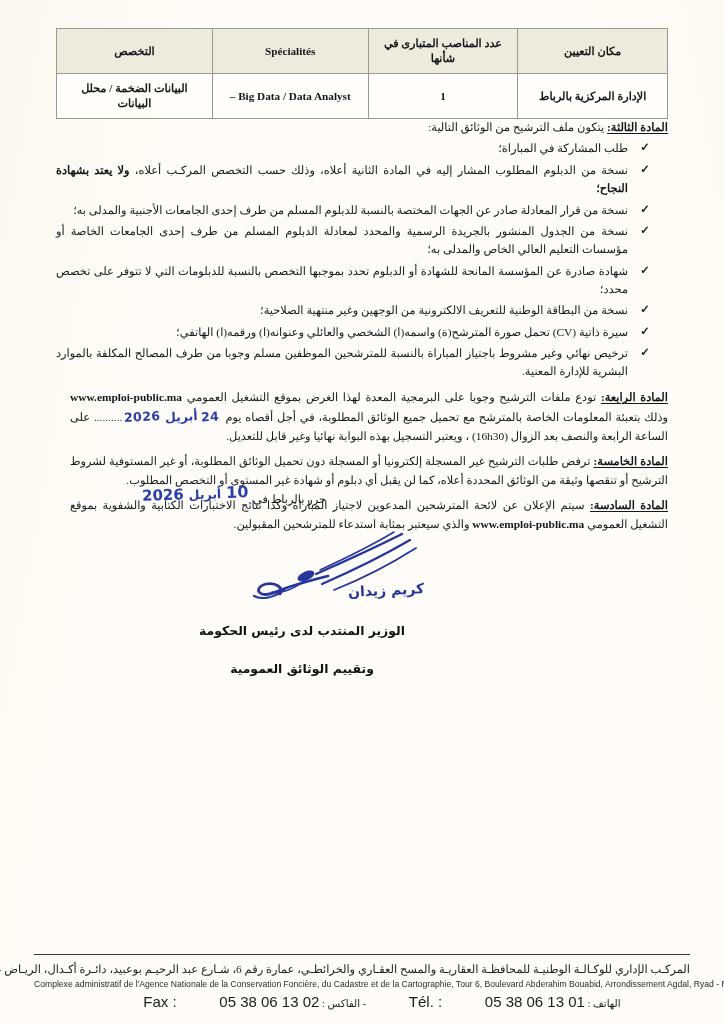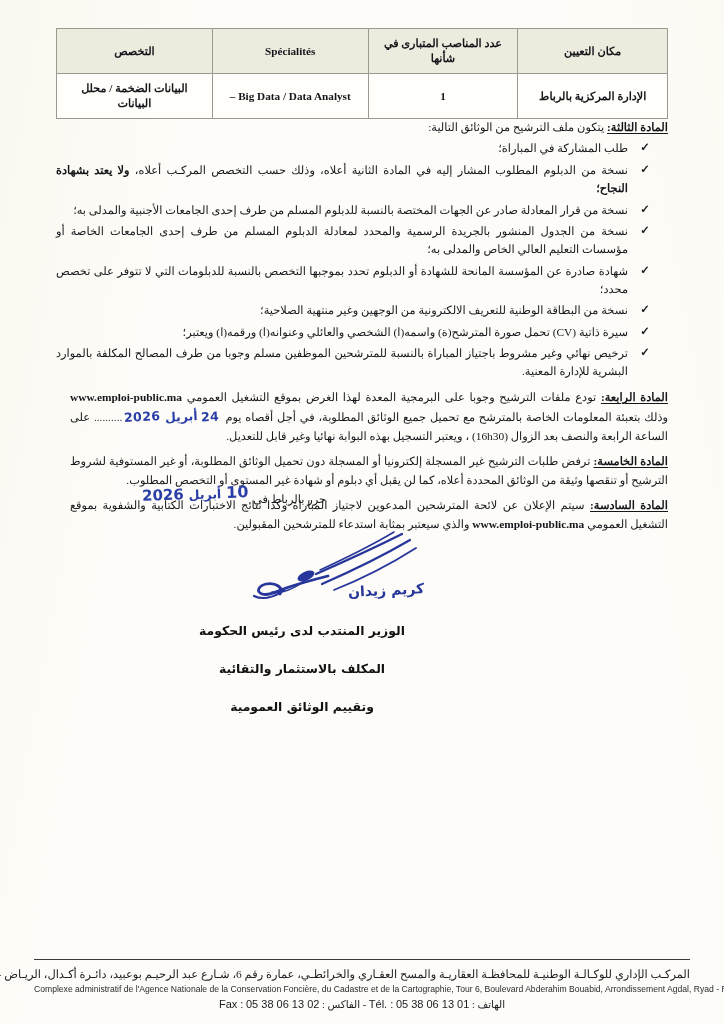--- a/index.html
+++ b/index.html
@@ -201,21 +201,22 @@
     white-space: nowrap;
   }
   .footer .f-tel {
     font-size: 10.4px;
     color: #1b1c20;
     white-space: nowrap;
   }
   .footer .f-tel .lt {
     font-family: "Liberation Sans", sans-serif;
     direction: ltr; unicode-bidi: isolate;
-    font-size: 11px;
+    font-size: 15px;
+    margin-left: 40px;
   }
 </style>
 </head>
 <body>
 
 <div class="page">
   <div class="scan-tint"></div>
 
   <div class="table-wrap">
     <table class="posts">
@@ -265,21 +266,21 @@
         <li>
           <span class="tick">✓</span>
           <span>شهادة صادرة عن المؤسسة المانحة للشهادة أو الدبلوم تحدد بموجبها التخصص بالنسبة للدبلومات التي لا تتوفر على تخصص محدد؛</span>
         </li>
         <li>
           <span class="tick">✓</span>
           <span>نسخة من البطاقة الوطنية للتعريف الالكترونية من الوجهين وغير منتهية الصلاحية؛</span>
         </li>
         <li>
           <span class="tick">✓</span>
-          <span>سيرة ذاتية (CV) تحمل صورة المترشح(ة) واسمه(ا) الشخصي والعائلي وعنوانه(ا) ورقمه(ا) ويعتبر؛</span>
+          <span>سيرة ذاتية (CV) تحمل صورة المترشح(ة) واسمه(ا) الشخصي والعائلي وعنوانه(ا) ورقمه(ا) الهاتفي؛</span>
         </li>
         <li>
           <span class="tick">✓</span>
           <span>ترخيص نهائي وغير مشروط باجتياز المباراة بالنسبة للمترشحين الموظفين مسلم وجوبا من طرف المصالح المكلفة بالموارد البشرية للإدارة المعنية.</span>
         </li>
       </ul>
     </div>
 
     <div class="art">
       <p>
@@ -332,21 +333,20 @@
       </g>
       <g fill="#27369b">
         <ellipse cx="118" cy="46" rx="9" ry="4.4" transform="rotate(-24 118 46)"></ellipse>
       </g>
     </svg>
 
     <div class="sig-name">كريم زيدان</div>
 
     <div class="title-block">
       <div>الوزير المنتدب لدى رئيس الحكومة</div>
-      <div>المكلف بالاستثمار والتقائية</div>
       <div>وتقييم الوثائق العمومية</div>
     </div>
   </div>
 
   <div class="footer">
     <div class="f-ar">المركـب الإداري للوكـالـة الوطنيـة للمحافظـة العقاريـة والمسح العقـاري والخرائطـي، عمارة رقم 6، شـارع عبد الرحيـم بوعبيد، دائـرة أكـدال، الريـاض - الربـاط</div>
     <div class="f-fr">Complexe administratif de l'Agence Nationale de la Conservation Foncière, du Cadastre et de la Cartographie, Tour 6, Boulevard Abderahim Bouabid, Arrondissement Agdal, Ryad - Rabat</div>
     <div class="f-tel">
       <span>الهاتف :</span>
       <span class="lt">05 38 06 13 01</span>

